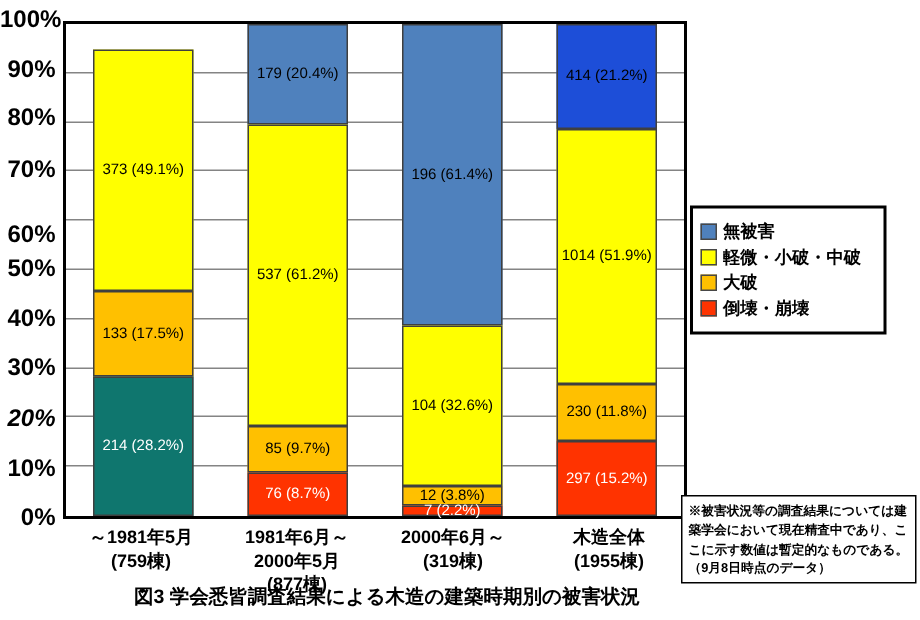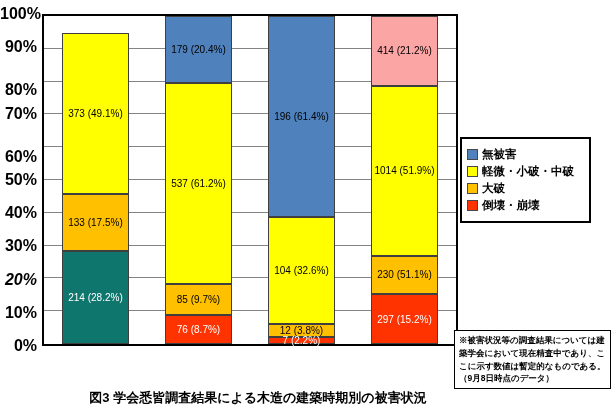--- a/index.html
+++ b/index.html
@@ -35,21 +35,21 @@
   .caption{position:absolute;left:0;top:389px;width:516px;text-align:center;
            font-size:13px;font-weight:bold;}
 </style>
 </head>
 <body>
 
 <div class="fig">
   <div id="yLabels">
       <div class="ytick" style="top: 6px;">100%</div>
       <div class="ytick" style="top: 39.2px;">90%</div>
-      <div class="ytick" style="top: 82px;">80%</div>
+      <div class="ytick" style="top: 71px;">80%</div>
       <div class="ytick" style="top: 105.6px; text-align: right;">70%</div>
       <div class="ytick" style="top: 149px;">60%</div>
       <div class="ytick" style="top: 172px;">50%</div>
       <div class="ytick" style="top: 205.2px;">40%</div>
       <div class="ytick" style="top: 238.4px;">30%</div>
       <div class="ytick" style="top: 271.6px; font-style: italic;">20%</div>
       <div class="ytick" style="top: 304.8px;">10%</div>
       <div class="ytick" style="top: 338px;">0%</div>
     </div>
 
@@ -110,33 +110,52 @@
               <span class="seg-label" style="color: rgb(0, 0, 0);">196 (61.4%)</span>
             </div>
           </div>
         </div>
         <div class="bar-col">
           <div class="bar">
             <div class="seg" style="height: 15.1848%; background: rgb(255, 51, 0);">
               <span class="seg-label" style="color: rgb(255, 255, 255);">297 (15.2%)</span>
             </div>
             <div class="seg" style="height: 11.7882%; background: rgb(255, 192, 0);">
-              <span class="seg-label" style="color: rgb(0, 0, 0);">230 (51.1%)</span>
+              <span class="seg-label" style="color: rgb(0, 0, 0);">230 (11.8%)</span>
             </div>
             <div class="seg" style="height: 51.8482%; background: rgb(255, 255, 0);">
               <span class="seg-label" style="color: rgb(0, 0, 0);">1014 (51.9%)</span>
             </div>
-            <div class="seg" style="height: 21.1788%; background: #fca5a5;">
+            <div class="seg" style="height: 21.1788%; background: #1d4ed8;">
               <span class="seg-label" style="color: rgb(0, 0, 0);">414 (21.2%)</span>
             </div>
           </div>
         </div>
       </div>
   </div>
 
+  <div class="x-labels" id="xLabels">
+      <div class="x-cell">
+        <div>～1981年5月</div>
+        <div>(759棟)</div>
+      </div>
+      <div class="x-cell">
+        <div>1981年6月～</div>
+        <div>2000年5月</div>
+        <div>(877棟)</div>
+      </div>
+      <div class="x-cell">
+        <div>2000年6月～</div>
+        <div>(319棟)</div>
+      </div>
+      <div class="x-cell">
+        <div>木造全体</div>
+        <div>(1955棟)</div>
+      </div>
+    </div>
 
   <div class="legend" id="legendBox">
       <div class="legend-row">
         <span class="legend-swatch" style="background: rgb(79, 129, 189);"></span>
         <span class="legend-label">無被害</span>
       </div>
       <div class="legend-row">
         <span class="legend-swatch" style="background: rgb(255, 255, 0);"></span>
         <span class="legend-label">軽微・小破・中破</span>
       </div>

